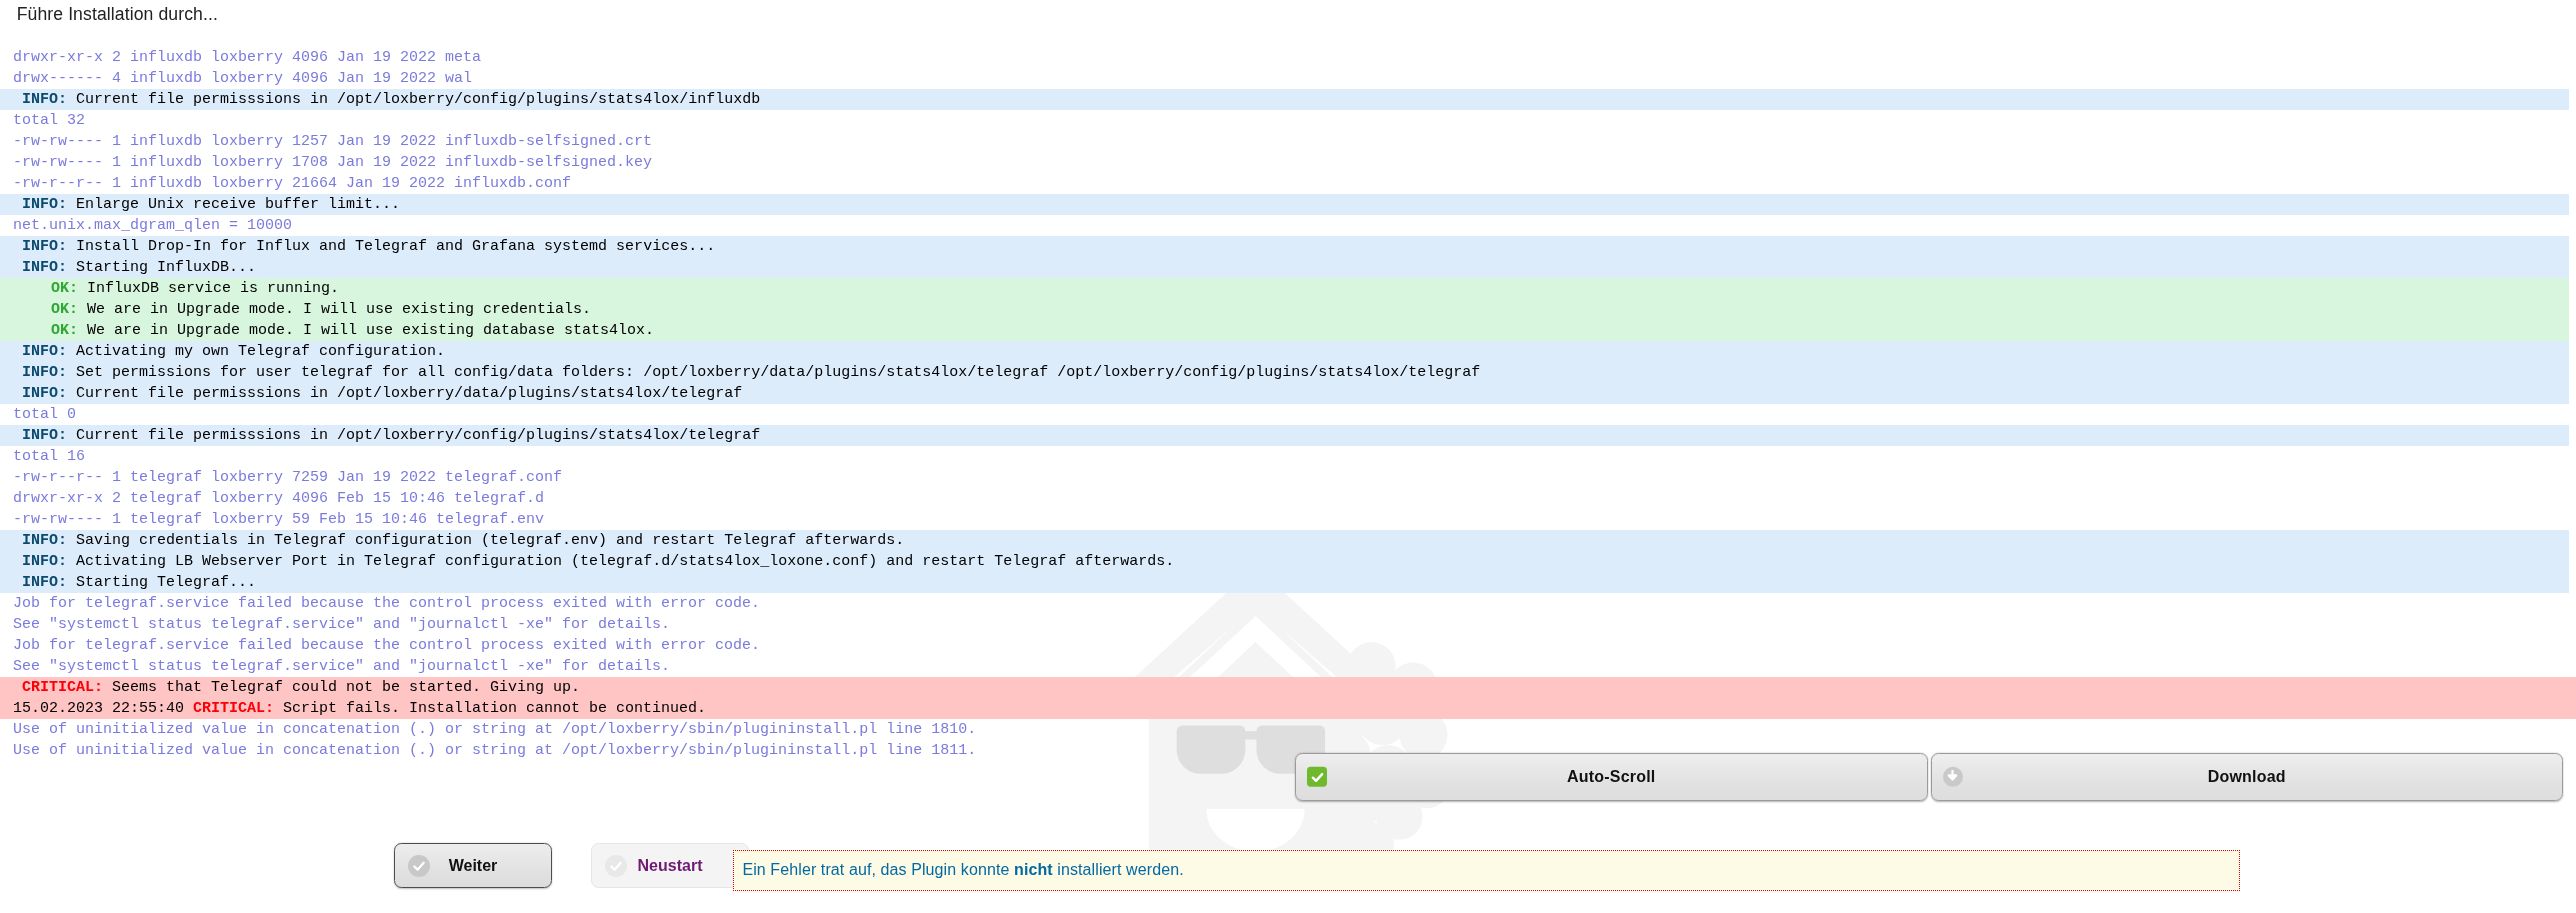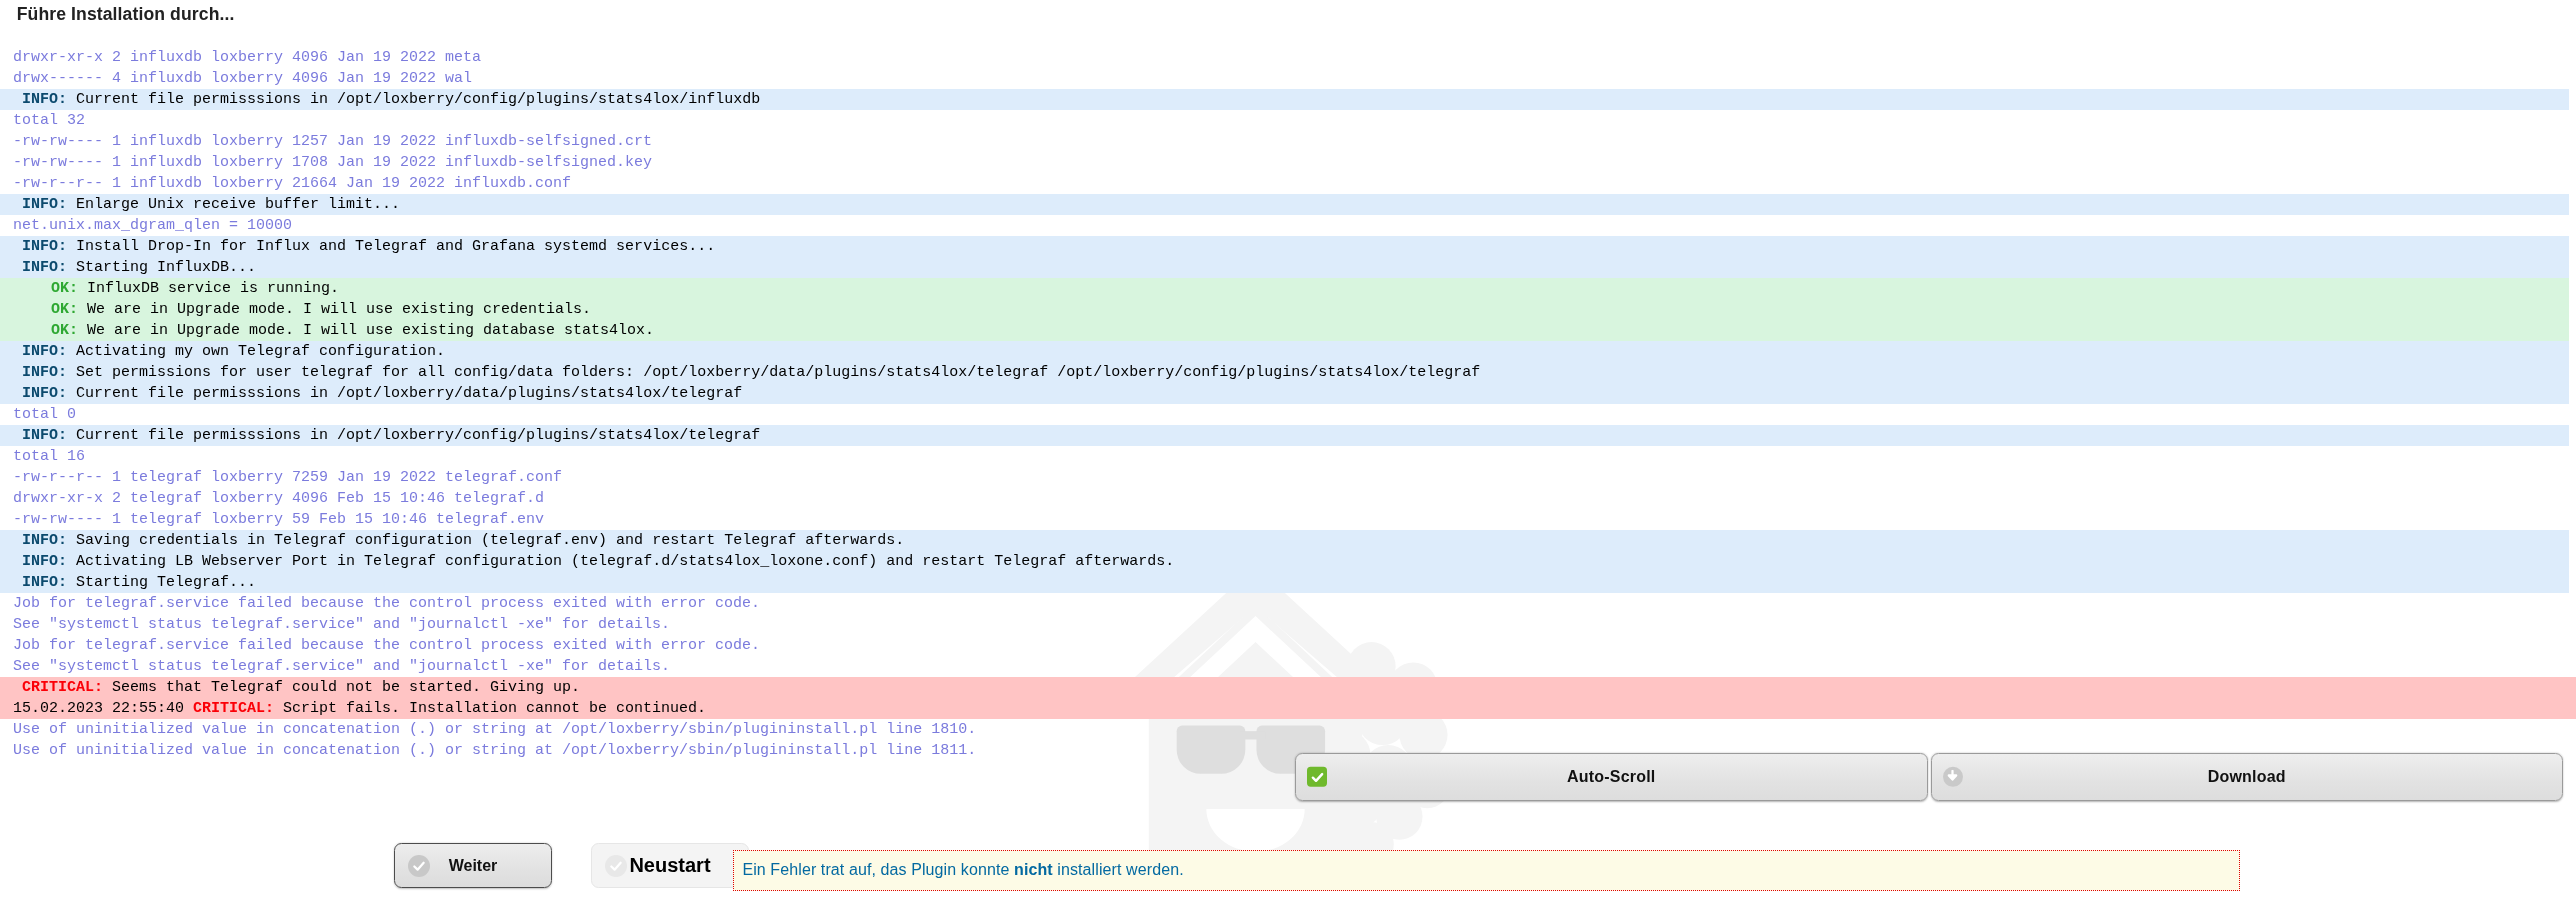--- a/index.html
+++ b/index.html
@@ -29,21 +29,21 @@
   }
 
   
   #page-title {
     position: absolute;
     left: 16.7px;
     top: 2.8px;
     font-size: 17.6px;
     line-height: 22px;
     color: #222222;
-    font-weight: 700;
+    font-weight: 400;
     letter-spacing: 0.1px;
     z-index: 3;
   }
 
   
   #console {
     position: absolute;
     left: 0;
     top: 47px;
     width: 2576px;
@@ -160,23 +160,23 @@
     color: #111111;
   }
   #btn-neustart {
     left: 555px;
     width: 158px;
     border: 0.9px solid #e6e6e6;
     background: #f4f4f4;
     cursor: default;
   }
   #btn-neustart .blabel {
-    font-size: 20px;
+    font-size: 16px;
     font-weight: bold;
-    color: #000000;
+    color: #701a75;
   }
   .nav-btn .bicon {
     position: absolute;
     left: 13px;
     top: 50%;
     transform: translateY(-50%);
     width: 22px;
     height: 22px;
     border-radius: 50%;
     display: flex;

